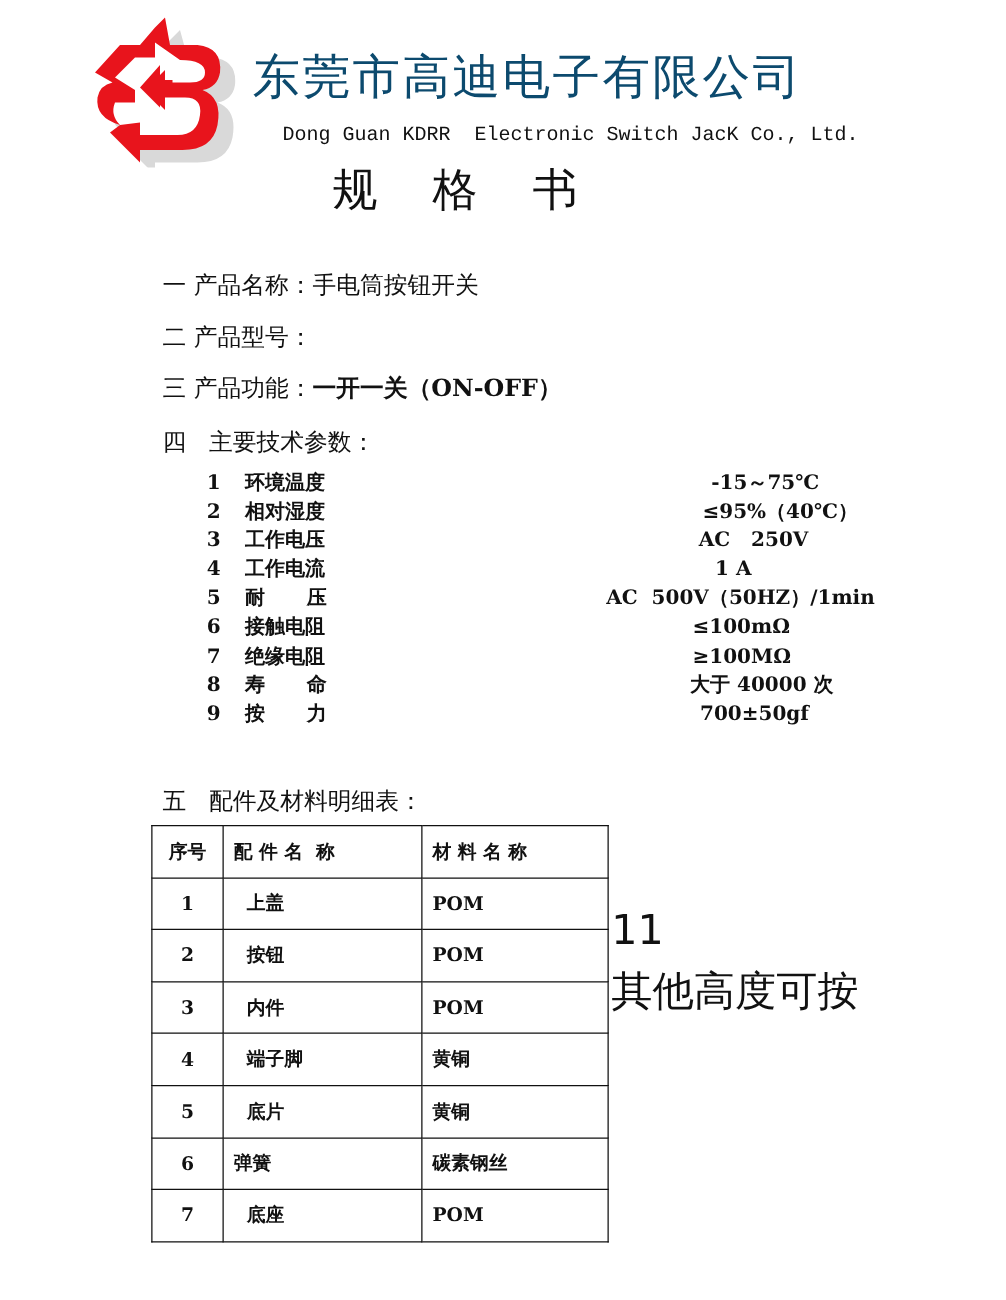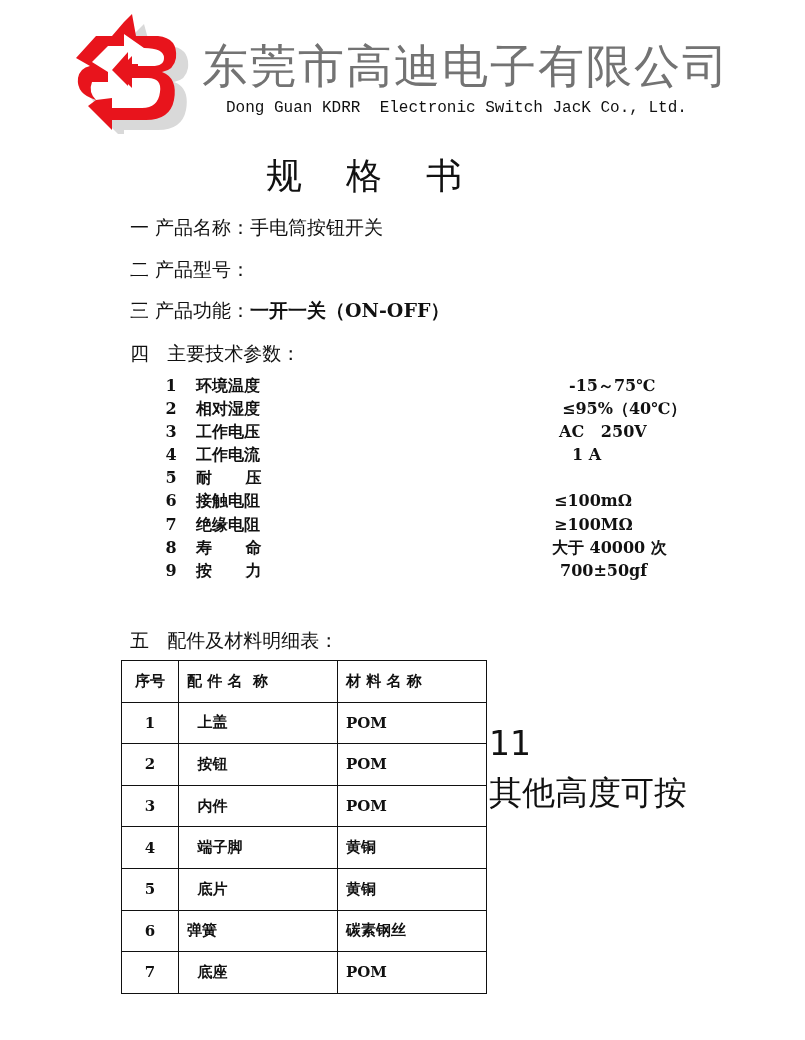--- a/index.html
+++ b/index.html
@@ -1,21 +1,21 @@
 <!DOCTYPE html>
 <html><head>
 <meta charset="utf-8">
 <style>
   html, body { margin: 0; padding: 0; background: #ffffff; }
   body { width: 805px; height: 1040px; position: relative; overflow: hidden; color: #111; font-family: "DejaVu Serif", "Liberation Serif", serif; }
   .abs { position: absolute; }
   .logo { left: 72px; top: 12px; width: 118px; height: 122px; }
-  .company-cn { left: 202px; top: 36px; font-family: Liberation Serif, serif; font-size: 46px; letter-spacing: 2px; color: #737373; white-space: nowrap; font-weight: 500; }
+  .company-cn { left: 202px; top: 36px; font-family: Liberation Serif, serif; font-size: 38px; letter-spacing: 2px; color: #0c4a6e; white-space: nowrap; font-weight: 500; }
   .company-en { left: 202px; top: 99px; font-family: "Liberation Mono", "DejaVu Sans Mono", monospace; font-size: 16px; color: #111; white-space: pre; margin-left: 24px; }
-  .doc-title { left: 266px; top: 128px; font-family: "DejaVu Sans", sans-serif; font-size: 36px; color: #111; white-space: nowrap; margin-top: 24px; }
+  .doc-title { left: 266px; top: 128px; font-family: "DejaVu Sans", sans-serif; font-size: 36px; color: #111; white-space: nowrap; }
   .doc-title span { display: inline-block; }
   .section { left: 130px; font-size: 19px; white-space: pre; color: #111; }
   .params { left: 164px; top: 374px; width: 540px; font-size: 16px; }
   .param-row { position: relative; height: 23.1px; line-height: 23.1px; font-weight: bold; white-space: pre; }
   .param-no { position: absolute; left: 0; width: 14px; text-align: center; }
   .param-name { position: absolute; left: 32px; }
   .param-val { position: absolute; white-space: pre; }
   table.parts { position: absolute; left: 121px; top: 660px; border-collapse: collapse; font-size: 15px; font-weight: bold; border-radius: 15px; }
   table.parts td { border: 1.5px solid #111; height: 40.6px; padding: 0; vertical-align: middle; white-space: pre; }
   .c1 { width: 56px; text-align: center; }
@@ -47,21 +47,21 @@
 <div class="abs section" style="top:215px"><span>一</span> <span>产品名称：</span><span>手电筒按钮开关</span></div>
 <div class="abs section" style="top:257px"><span>二</span> <span>产品型号：</span><span></span></div>
 <div class="abs section" style="top:298px"><span>三</span> <span>产品功能：</span><span style="font-weight:bold">一开一关（ON-OFF）</span></div>
 <div class="abs section" style="top:341px"><span>四</span>   <span>主要技术参数：</span></div>
 
 <div class="abs params">
   <div class="param-row"><span class="param-no">1</span><span class="param-name">环境温度</span><span class="param-val" style="left:405px">-15～75℃</span></div>
   <div class="param-row"><span class="param-no">2</span><span class="param-name">相对湿度</span><span class="param-val" style="left:398px">≤95%（40℃）</span></div>
   <div class="param-row"><span class="param-no">3</span><span class="param-name">工作电压</span><span class="param-val" style="left:395px">AC   250V</span></div>
   <div class="param-row"><span class="param-no">4</span><span class="param-name">工作电流</span><span class="param-val" style="left:408px">1 A</span></div>
-  <div class="param-row"><span class="param-no">5</span><span class="param-name">耐      压</span></div>
+  <div class="param-row"><span class="param-no">5</span><span class="param-name">耐      压</span><span class="param-val" style="left:321px">AC  500V（50HZ）/1min</span></div>
   <div class="param-row"><span class="param-no">6</span><span class="param-name">接触电阻</span><span class="param-val" style="left:390px">≤100mΩ</span></div>
   <div class="param-row"><span class="param-no">7</span><span class="param-name">绝缘电阻</span><span class="param-val" style="left:390px">≥100MΩ</span></div>
   <div class="param-row"><span class="param-no">8</span><span class="param-name">寿      命</span><span class="param-val" style="left:388px">大于 40000 次</span></div>
   <div class="param-row"><span class="param-no">9</span><span class="param-name">按      力</span><span class="param-val" style="left:396px">700±50gf</span></div>
 </div>
 
 <div class="abs section" style="top:628px"><span>五</span>   <span>配件及材料明细表：</span></div>
 
 <table class="parts">
   <tbody>

